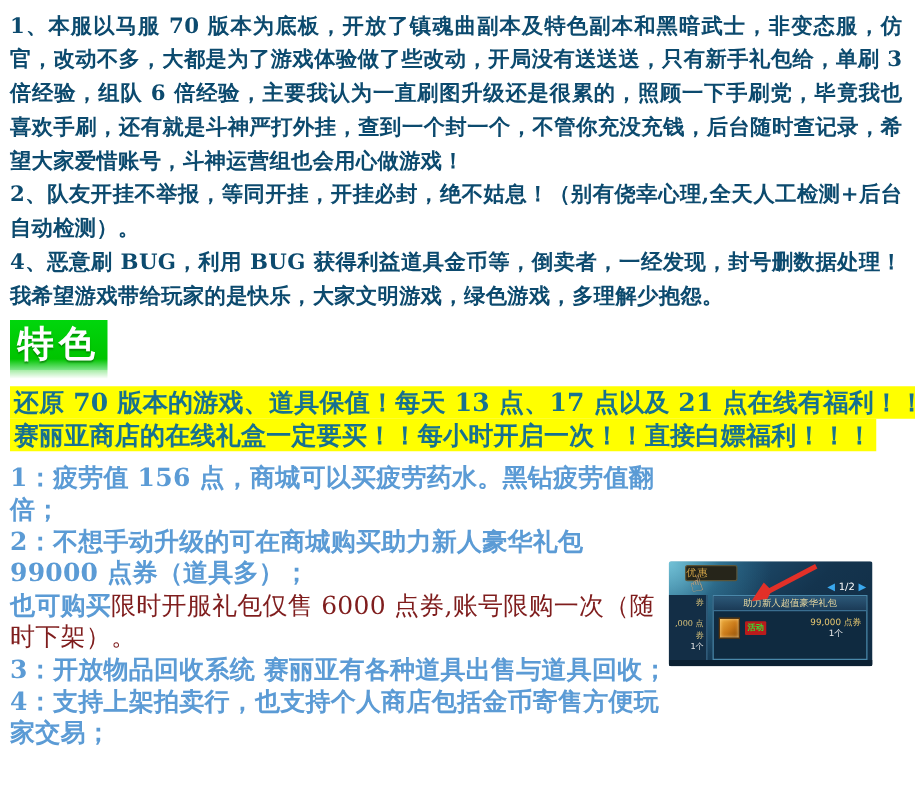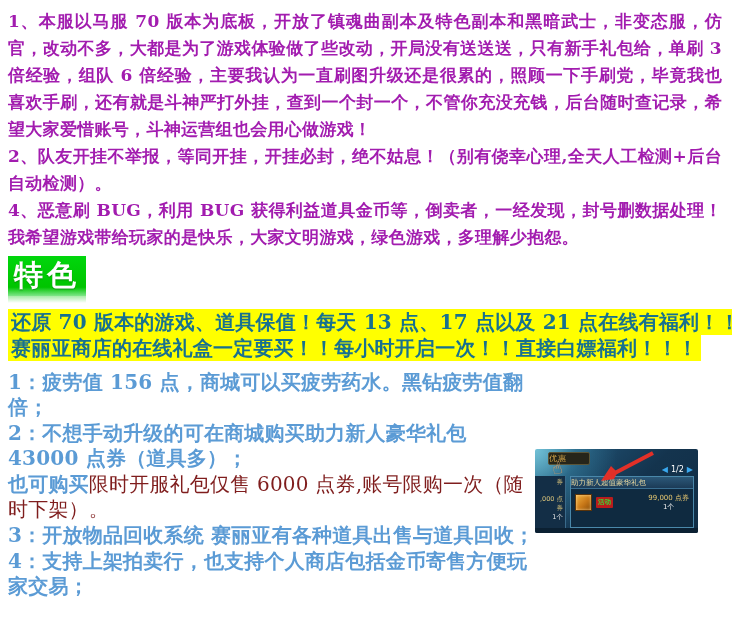--- a/index.html
+++ b/index.html
@@ -6,21 +6,21 @@
   html,body { background:#ffffff; }
   .page {
     position:relative; width:732px; height:633px; overflow:hidden;
     background:#ffffff;
     font-family:"DejaVu Serif","Liberation Serif",serif;
   }
   .doc { padding:8px 10px 0 8px; }
 
   
   .rules p {
-    color:#a21caf; font-size:17px; line-height:27px; font-weight:700;
+    color:#0c4a6e; font-size:17px; line-height:27px; font-weight:700;
     text-align:justify; letter-spacing:0.3px;
   }
 
   
   .feature-badge {
     display:flex; align-items:center; justify-content:center;
     width:78px; height:40px; margin-top:5px;
     background:linear-gradient(180deg,#00d60c 0%,#00c400 78%,#7fe68a 100%);
     color:#ffffff; font-size:29px; font-weight:700; letter-spacing:4px;
     text-shadow:0 1px 1px rgba(0,90,0,.5);
@@ -75,21 +75,21 @@
     background:#132e46; border-right:1px solid #3a6a8a;
     color:#d8c27a; font-size:6.5px; text-align:right; padding:2px 2px 0 0;
   }
   .gs-leftcol .gs-qty { color:#e8e8e8; }
   .gs-panel {
     position:absolute; left:35px; right:4px; top:27px; bottom:5px;
     border:1px solid #4a88aa; background:#0f2a40;
   }
   .gs-panel-header {
     height:12px; background:linear-gradient(180deg,#2c5878,#1b3b57);
-    color:#e8d8a0; font-size:7.5px; text-align:left; line-height:12px;
+    color:#e8d8a0; font-size:7.5px; text-align:center; line-height:12px;
     border-bottom:1px solid #3a6e90; white-space:nowrap; overflow:hidden;
   }
   .gs-item-row { display:flex; align-items:flex-start; padding:5px 3px 0 4px; gap:4px; }
   .gs-item-icon {
     width:17px; height:17px; flex:0 0 auto;
     background:linear-gradient(135deg,#f0b040 0%,#c87818 55%,#8a4c08 100%);
     border:1px solid #5a340a; box-shadow:inset 0 0 3px #ffd890;
   }
   .gs-item-badge {
     background:#b91c1c; color:#35e035; font-size:6.5px; font-weight:700;
@@ -118,21 +118,21 @@
     <div class="feature-badge">特色</div>
     <div class="feature-badge-reflect"></div>
 
     <div class="highlights">
       <div class="highlight-line">还原 70 版本的游戏、道具保值！每天 13 点、17 点以及 21 点在线有福利！！！</div>
       <div class="highlight-line">赛丽亚商店的在线礼盒一定要买！！每小时开启一次！！直接白嫖福利！！！</div>
     </div>
 
     <div class="features">
       <div class="feat">1：疲劳值 156 点，商城可以买疲劳药水。黑钻疲劳值翻倍；</div>
-      <div class="feat">2：不想手动升级的可在商城购买助力新人豪华礼包 43000 点券（道具多）；</div>
+      <div class="feat">2：不想手动升级的可在商城购买助力新人豪华礼包 99000 点券（道具多）；</div>
       <div class="feat"><span>也可购买</span><span class="red-part">限时开服礼包仅售 6000 点券,账号限购一次（随时下架）。</span></div>
       <div class="feat">3：开放物品回收系统 赛丽亚有各种道具出售与道具回收；</div>
       <div class="feat">4：支持上架拍卖行，也支持个人商店包括金币寄售方便玩家交易；</div>
     </div>
 
   </div>
 
   <div class="game-shot">
     <div class="gs-tab">优惠</div>
     <div class="gs-hand">☝</div>

